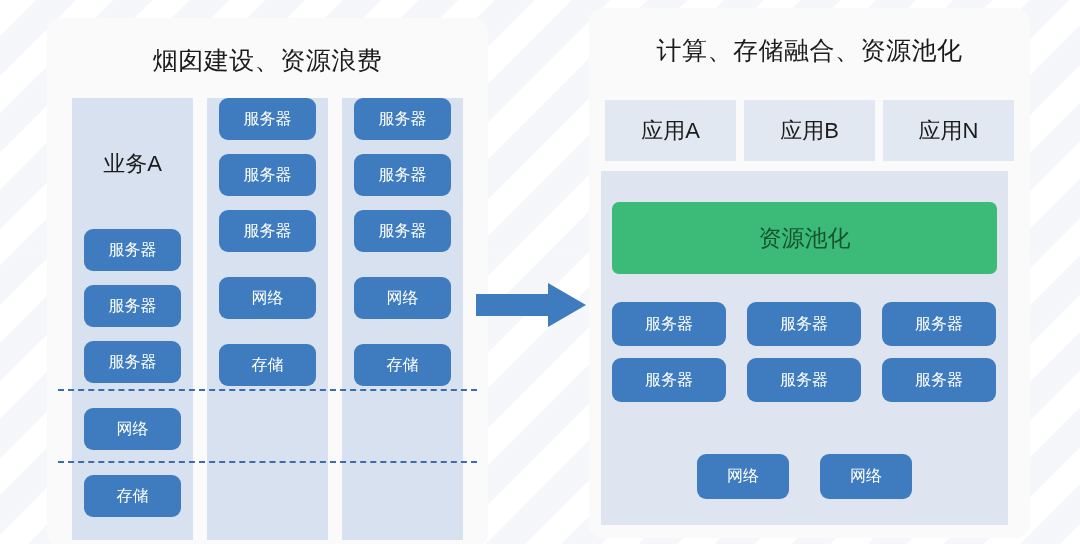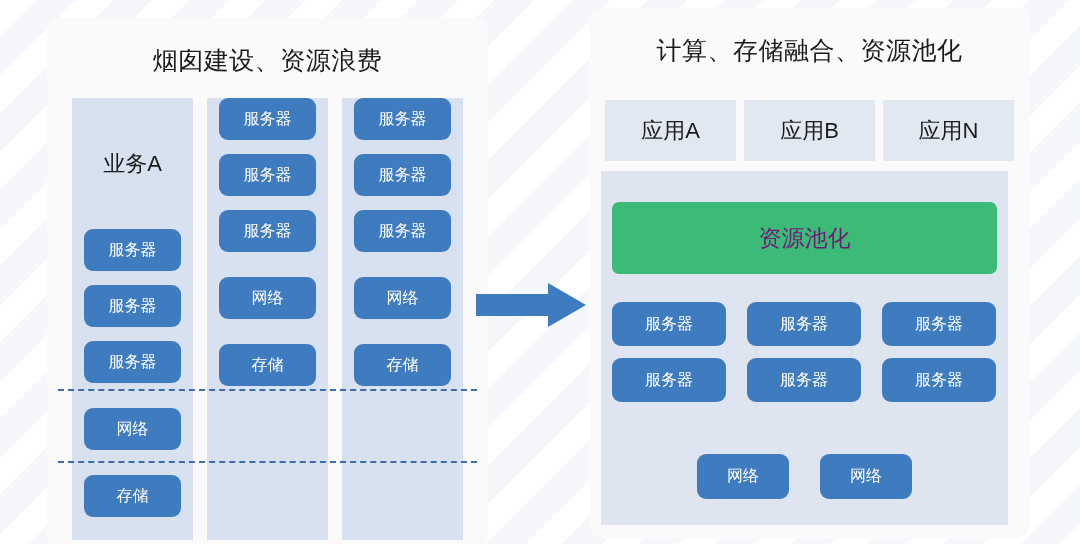--- a/index.html
+++ b/index.html
@@ -149,21 +149,21 @@
     position: absolute;
     left: 11px;
     top: 31px;
     width: 385px;
     height: 72px;
     background: #3cba77;
     border-radius: 7px;
     display: flex;
     align-items: center;
     justify-content: center;
-    color: #701a75;
+    color: #14532d;
     font-size: 23px;
     white-space: nowrap;
   }
   .pool-servers {
     position: absolute;
     left: 11px;
     top: 131px;
     width: 385px;
     display: flex;
     flex-wrap: wrap;

